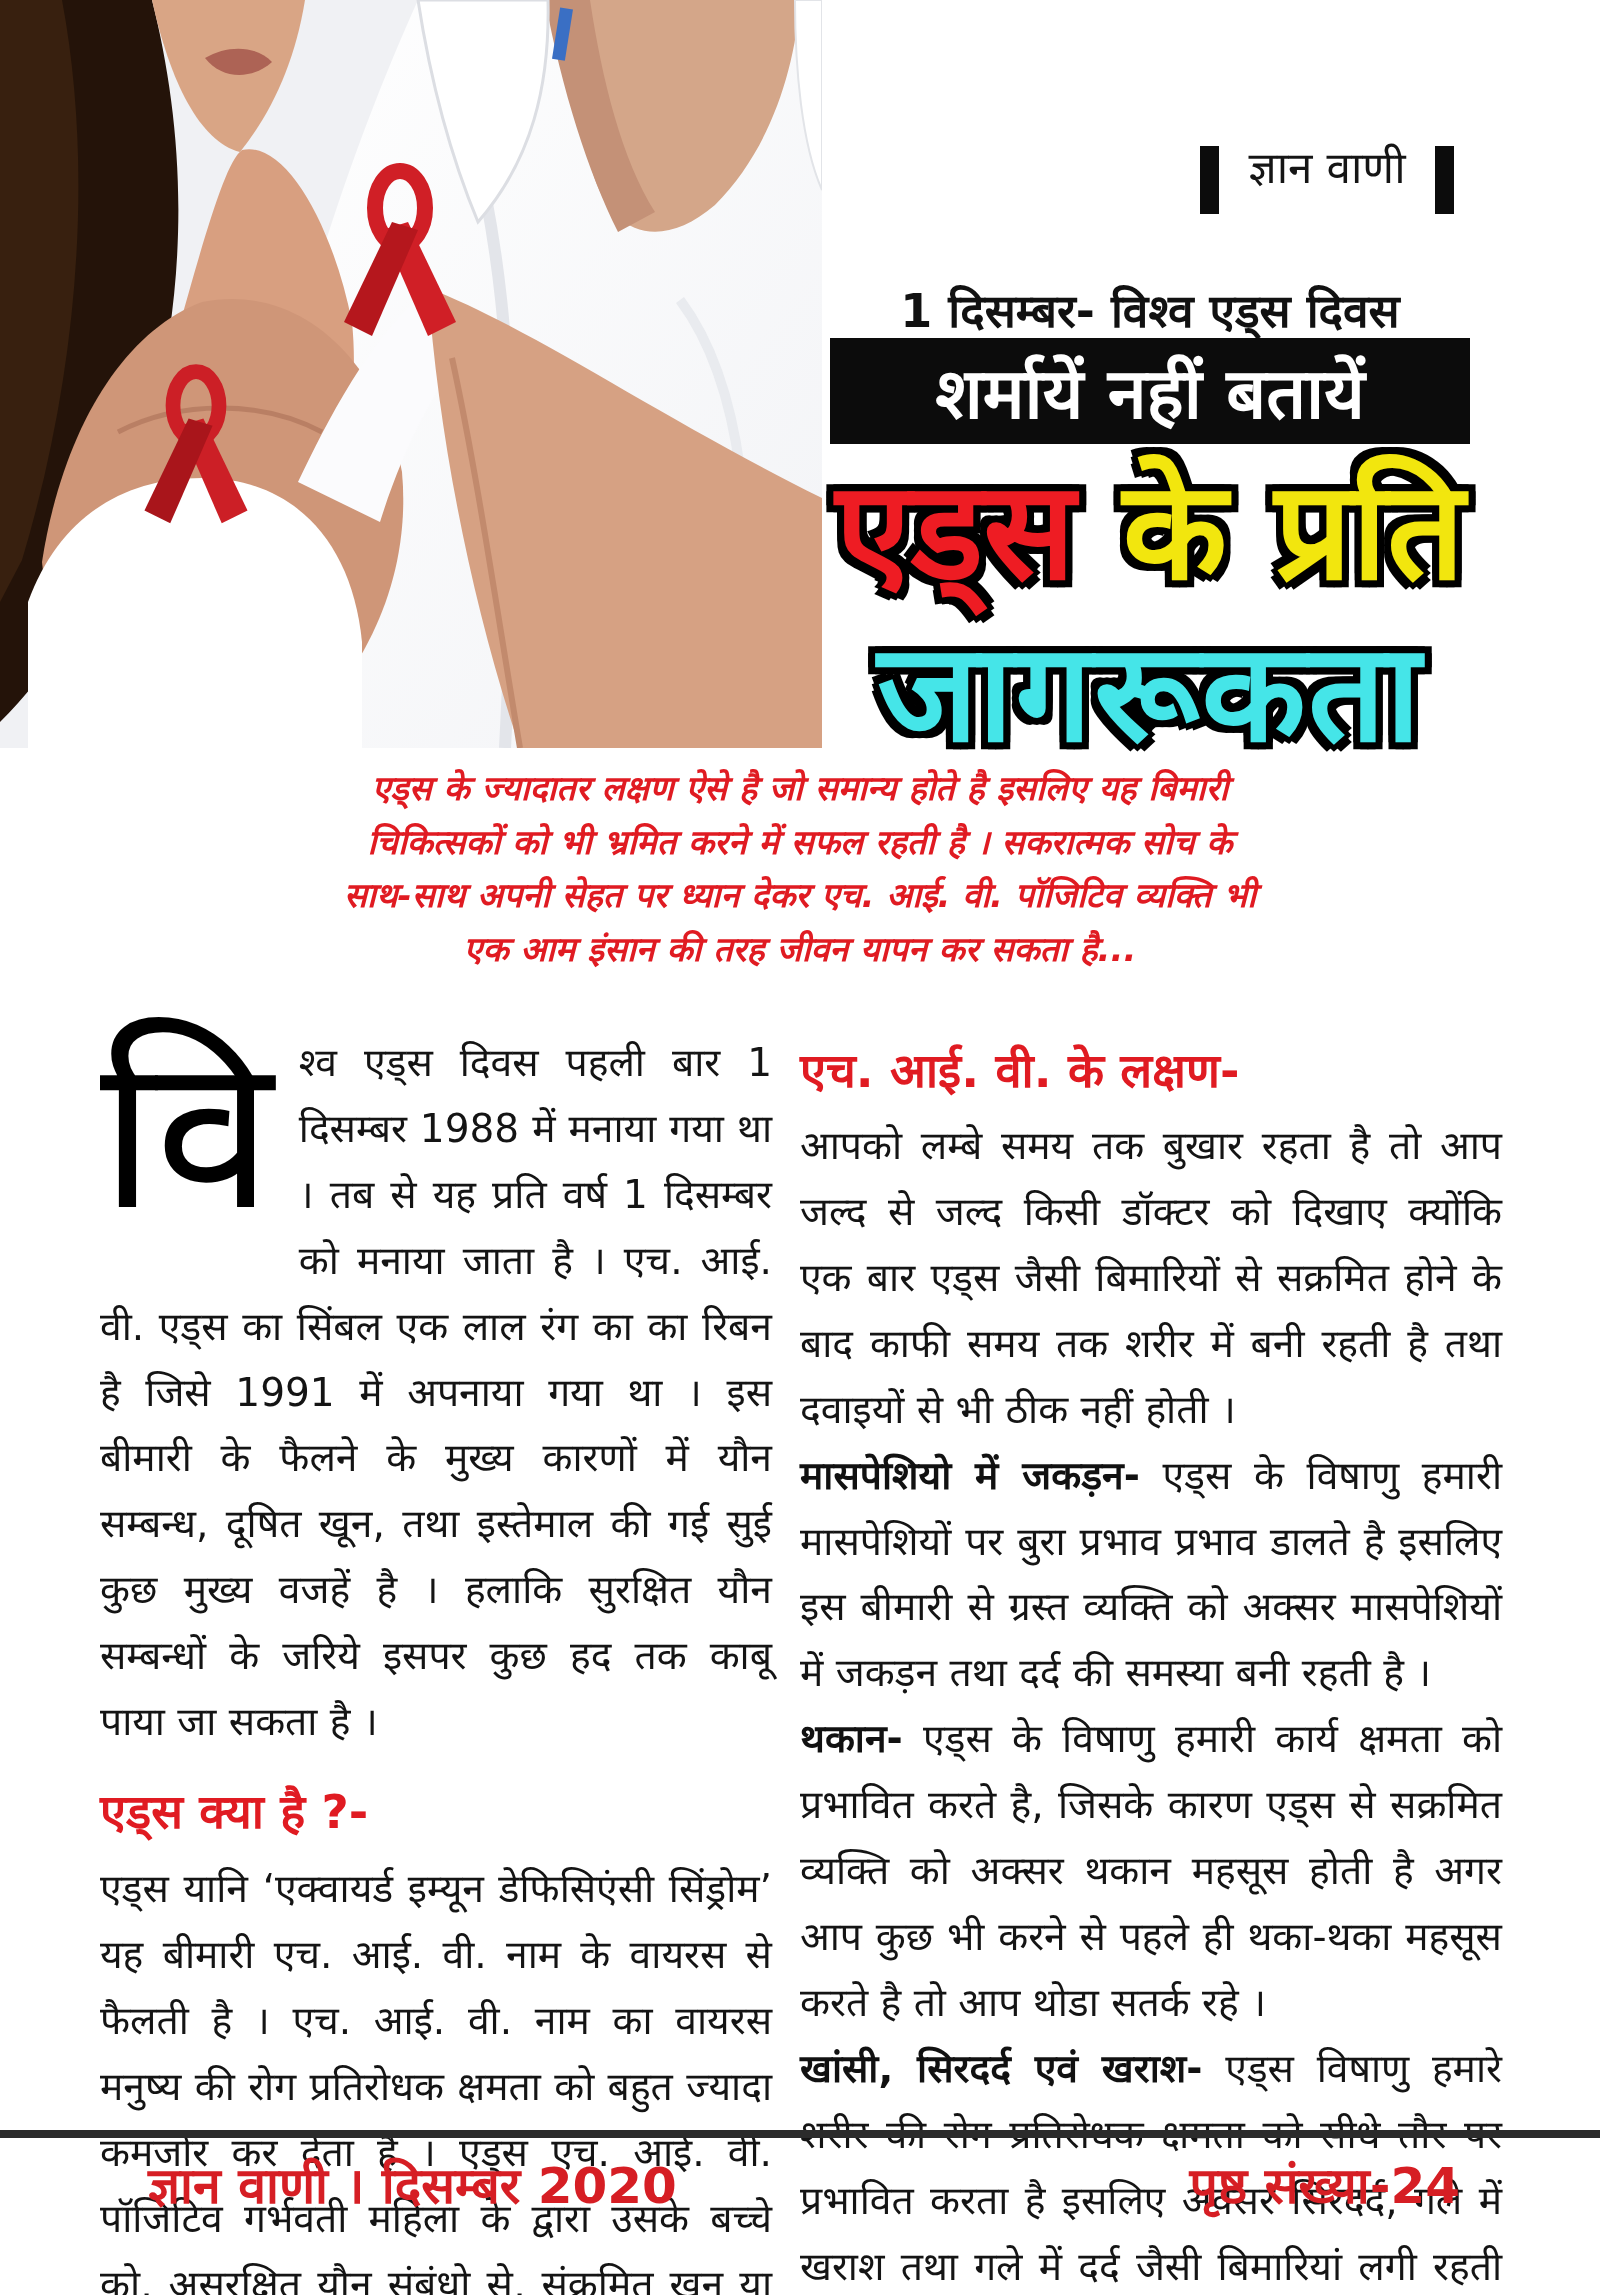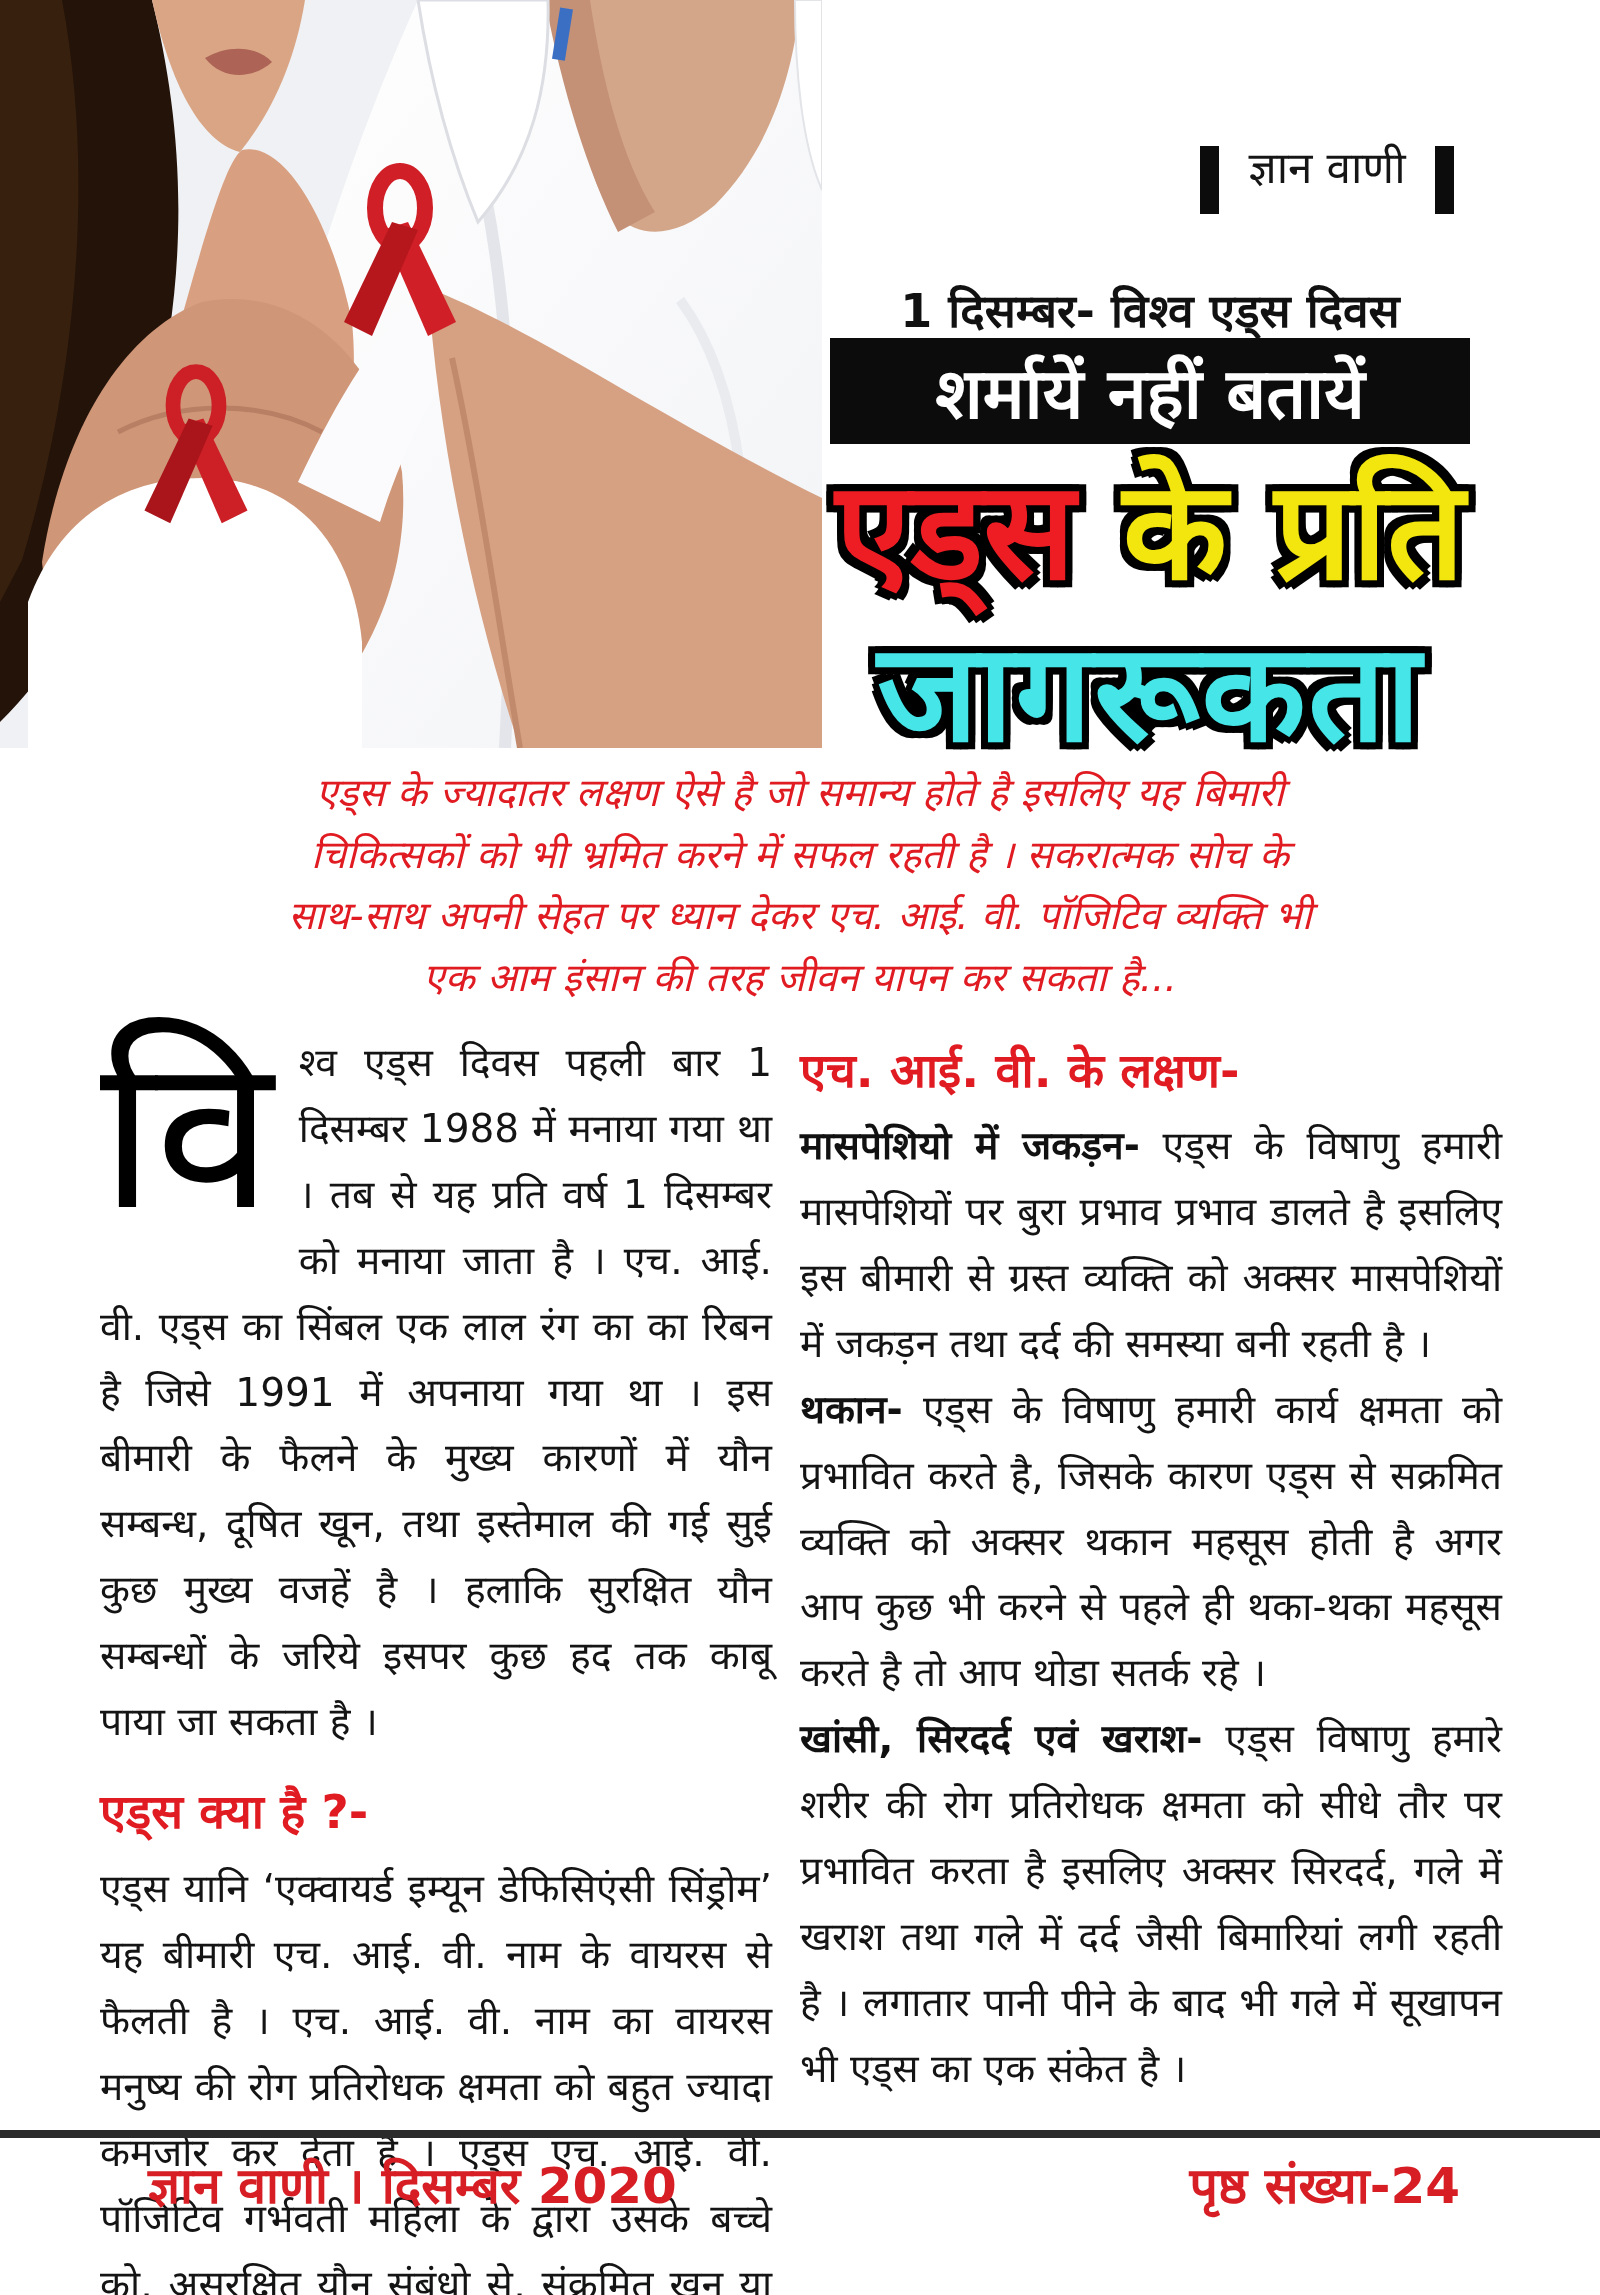--- a/index.html
+++ b/index.html
@@ -32,21 +32,21 @@
      -7px -7px 0 #000, 0 -7px 0 #000, 7px -7px 0 #000,
      -7px 0 0 #000, 7px 0 0 #000,
      -7px 7px 0 #000, 0 7px 0 #000, 7px 7px 0 #000,
      -4px -4px 0 #000, 4px -4px 0 #000, -4px 4px 0 #000, 4px 4px 0 #000;
   }
   .word-red{color:#ee1c23;}
   .word-yellow{color:#f2e60e;}
   .word-cyan{color:#45e5e8;}
   
   .intro{position:absolute;left:90px;top:762px;width:1420px;text-align:center;
-    color:#e01b22;font-weight:normal;font-style:italic;font-size:39px;line-height:1.58;}
+    color:#e01b22;font-weight:bold;font-style:italic;font-size:34px;line-height:1.58;}
   .intro div{white-space:nowrap;}
   
   .col{position:absolute;font-size:39px;line-height:1.69;text-align:justify;color:#141414;}
   .col-left{left:100px;top:1030px;width:672px;}
   .col-right{left:800px;top:1040px;width:702px;}
   .col p{margin:0;}
   .dropcap{float:left;font-size:212px;line-height:0.92;padding:6px 26px 0 0;color:#000;}
   .sec-head{color:#e01b22;font-weight:bold;font-size:47px;line-height:1.3;margin:26px 0 14px 0;text-align:left;}
   .sec-head-right{margin:0 0 12px 0;}
   .lead{font-weight:bold;color:#111;}
@@ -133,20 +133,21 @@
 </div>
 
 <div class="col col-left">
   <p><span class="dropcap">वि</span><span>श्व एड्स दिवस पहली बार 1 दिसम्बर 1988 में मनाया गया था । तब से यह प्रति वर्ष 1 दिसम्बर को मनाया जाता है । एच. आई. वी. एड्स का सिंबल एक लाल रंग का का रिबन है जिसे 1991 में अपनाया गया था । इस बीमारी के फैलने के मुख्य कारणों में यौन सम्बन्ध, दूषित खून, तथा इस्तेमाल की गई सुई कुछ मुख्य वजहें है । हलाकि सुरक्षित यौन सम्बन्धों के जरिये इसपर कुछ हद तक काबू पाया जा सकता है ।</span></p>
   <div class="sec-head">एड्स क्या है ?-</div>
   <p>एड्स यानि ‘एक्वायर्ड इम्यून डेफिसिएंसी सिंड्रोम’ यह बीमारी एच. आई. वी. नाम के वायरस से फैलती है । एच. आई. वी. नाम का वायरस मनुष्य की रोग प्रतिरोधक क्षमता को बहुत ज्यादा कमजोर कर देता है । एड्स एच. आई. वी. पॉजिटिव गर्भवती महिला के द्वारा उसके बच्चे को, असुरक्षित यौन संबंधो से, संक्रमित खून या संक्रमित सूई के प्रयोग से हो सकता है । इस बिमारी की सबसे बड़ी समस्या यह है की एच. आई. वी. पॉजिटिव व्यक्ति का पता तब तक नहीं चलता जब तक इसके लक्षण प्रदर्शित नहीं होते ।</p>
 </div>
 
 <div class="col col-right">
   <div class="sec-head sec-head-right">एच. आई. वी. के लक्षण-</div>
+  <p>आपको लम्बे समय तक बुखार रहता है तो आप जल्द से जल्द किसी डॉक्टर को दिखाए क्योंकि एक बार एड्स जैसी बिमारियों से सक्रमित होने के बाद काफी समय तक शरीर में बनी रहती है तथा दवाइयों से भी ठीक नहीं होती ।</p>
   <p><span class="lead">मासपेशियो में जकड़न-</span><span> एड्स के विषाणु हमारी मासपेशियों पर बुरा प्रभाव प्रभाव डालते है इसलिए इस बीमारी से ग्रस्त व्यक्ति को अक्सर मासपेशियों में जकड़न तथा दर्द की समस्या बनी रहती है ।</span></p>
   <p><span class="lead">थकान-</span><span> एड्स के विषाणु हमारी कार्य क्षमता को प्रभावित करते है, जिसके कारण एड्स से सक्रमित व्यक्ति को अक्सर थकान महसूस होती है अगर आप कुछ भी करने से पहले ही थका-थका महसूस करते है तो आप थोडा सतर्क रहे ।</span></p>
   <p><span class="lead">खांसी, सिरदर्द एवं खराश-</span><span> एड्स विषाणु हमारे शरीर की रोग प्रतिरोधक क्षमता को सीधे तौर पर प्रभावित करता है इसलिए अक्सर सिरदर्द, गले में खराश तथा गले में दर्द जैसी बिमारियां लगी रहती है । लगातार पानी पीने के बाद भी गले में सूखापन भी एड्स का एक संकेत है ।</span></p>
 
 </div>
 
 <div class="footer-rule"></div>
 <div class="footer-text footer-left">ज्ञान वाणी । दिसम्बर 2020</div>
 <div class="footer-text footer-right">पृष्ठ संख्या-24</div>
 

